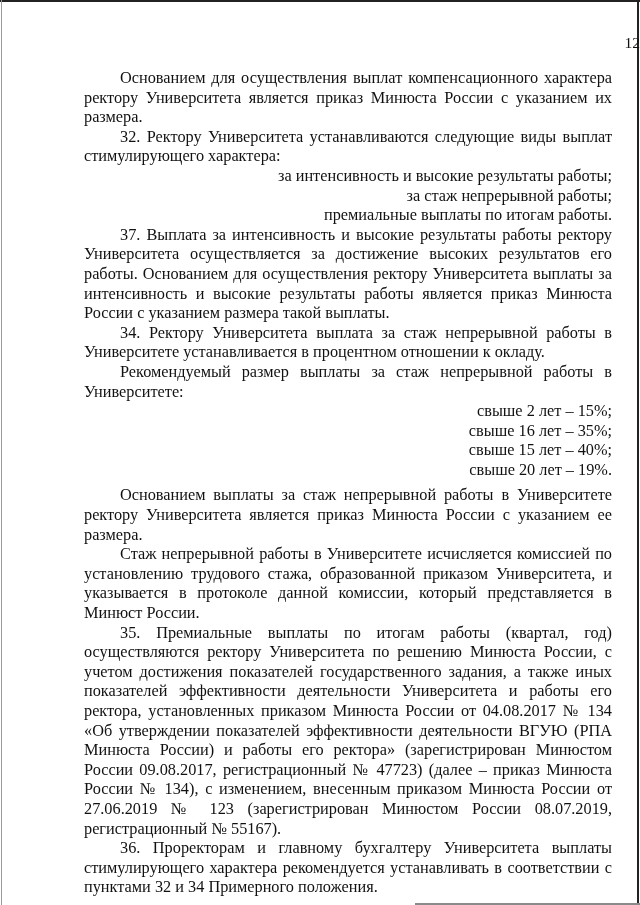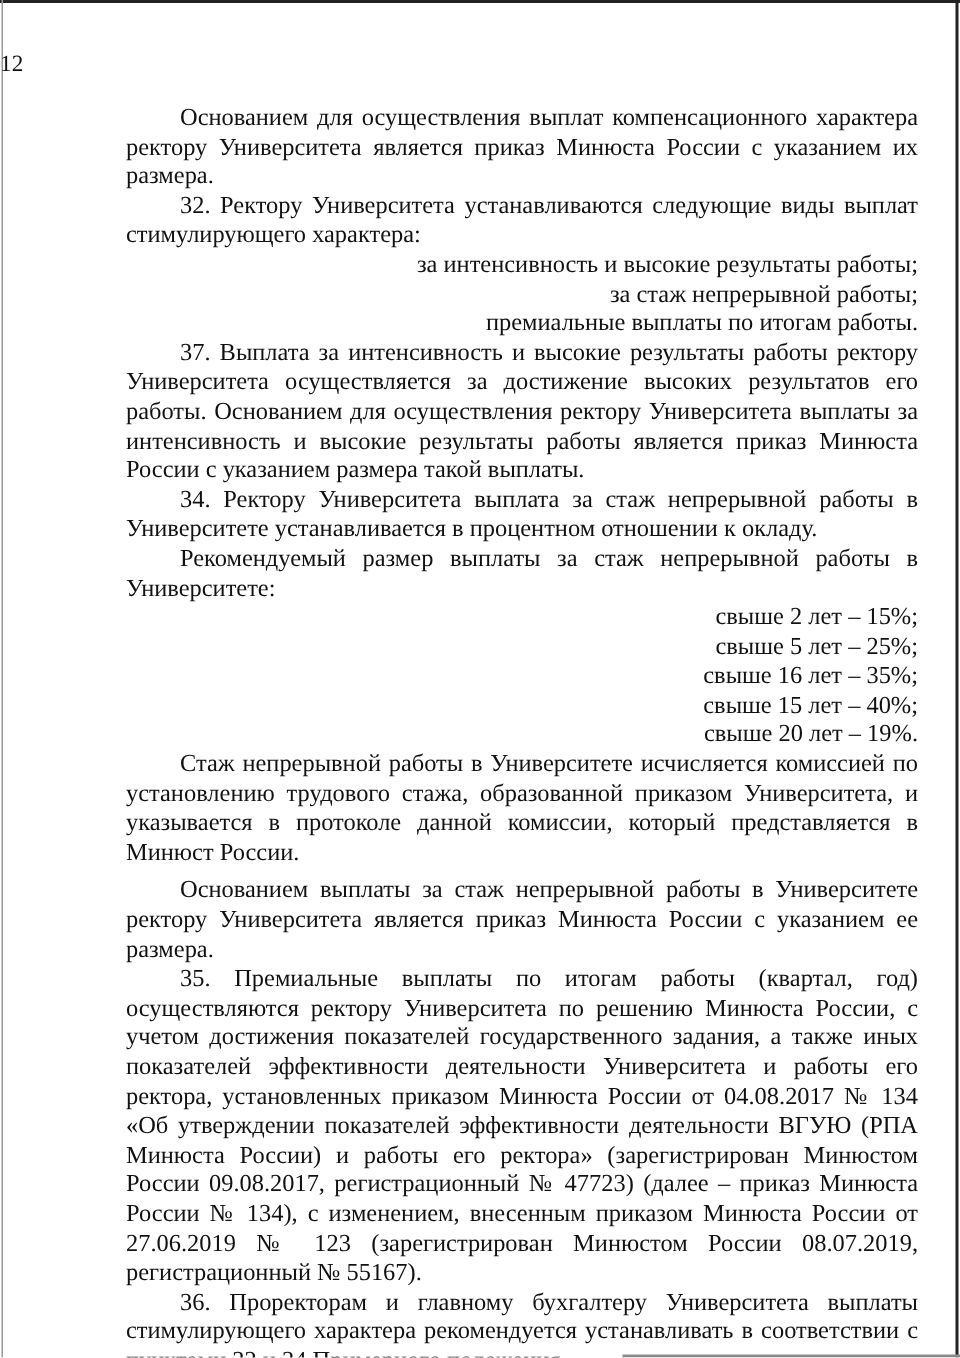--- a/index.html
+++ b/index.html
@@ -37,21 +37,21 @@
       position: absolute;
       left: 415px; bottom: 0;
       width: 225px; height: 2px;
       background: #8a8a8a;
     }
     .page-number {
       position: absolute;
       top: 34px;
       left: 0;
       width: 640px;
-      text-align: left;
+      text-align: right;
       font-size: 15.5px;
     }
     .content {
       position: absolute;
       top: 68px;
       left: 84px;
       width: 528px;
       font-size: 16.3px;
       line-height: 19.6px;
     }
@@ -89,26 +89,25 @@
     <p class="item">премиальные выплаты по итогам работы.</p>
   </div>
 
   <p class="p"><span>37. Выплата за интенсивность и высокие результаты работы ректору Университета осуществляется за достижение высоких результатов его работы.</span> <span>Основанием для осуществления ректору Университета выплаты за интенсивность и высокие результаты работы является приказ Минюста России с указанием размера такой выплаты.</span></p>
 
   <p class="p">34. Ректору Университета выплата за стаж непрерывной работы в Университете  устанавливается в процентном отношении к окладу.</p>
 
   <p class="p">Рекомендуемый размер выплаты за стаж непрерывной работы в Университете:</p>
   <div>
     <p class="item">свыше 2 лет – 15%;</p>
-    <p class="item">свыше 5 лет – 25%;</p>
     <p class="item">свыше 16 лет – 35%;</p>
     <p class="item">свыше 15 лет – 40%;</p>
     <p class="item">свыше 20 лет – 19%.</p>
   </div>
 
+  <p class="p gap">Основанием выплаты за стаж непрерывной работы в Университете ректору Университета является приказ Минюста России с указанием ее размера.</p>
+
   <p class="p">Стаж непрерывной работы в Университете исчисляется комиссией по установлению трудового стажа, образованной приказом Университета, и указывается в протоколе данной комиссии, который представляется в Минюст России.</p>
-
-  <p class="p gap">Основанием выплаты за стаж непрерывной работы в Университете ректору Университета является приказ Минюста России с указанием ее размера.</p>
 
   <p class="p">35. Премиальные выплаты по итогам работы (квартал, год) осуществляются ректору Университета по решению Минюста России, с учетом достижения показателей государственного задания, а также иных показателей эффективности деятельности Университета и работы его ректора, установленных приказом Минюста России от 04.08.2017 № 134 «Об утверждении показателей эффективности деятельности ВГУЮ (РПА Минюста России) и работы его ректора» (зарегистрирован Минюстом России 09.08.2017, регистрационный № 47723) (далее – приказ Минюста России № 134), с изменением, внесенным приказом Минюста России от 27.06.2019 № 123 (зарегистрирован Минюстом России 08.07.2019, регистрационный № 55167).</p>
 
   <p class="p">36. Проректорам и главному бухгалтеру Университета выплаты стимулирующего характера рекомендуется устанавливать в соответствии с пунктами 32 и 34 Примерного положения.</p>
 </div>
 
 </body></html>

